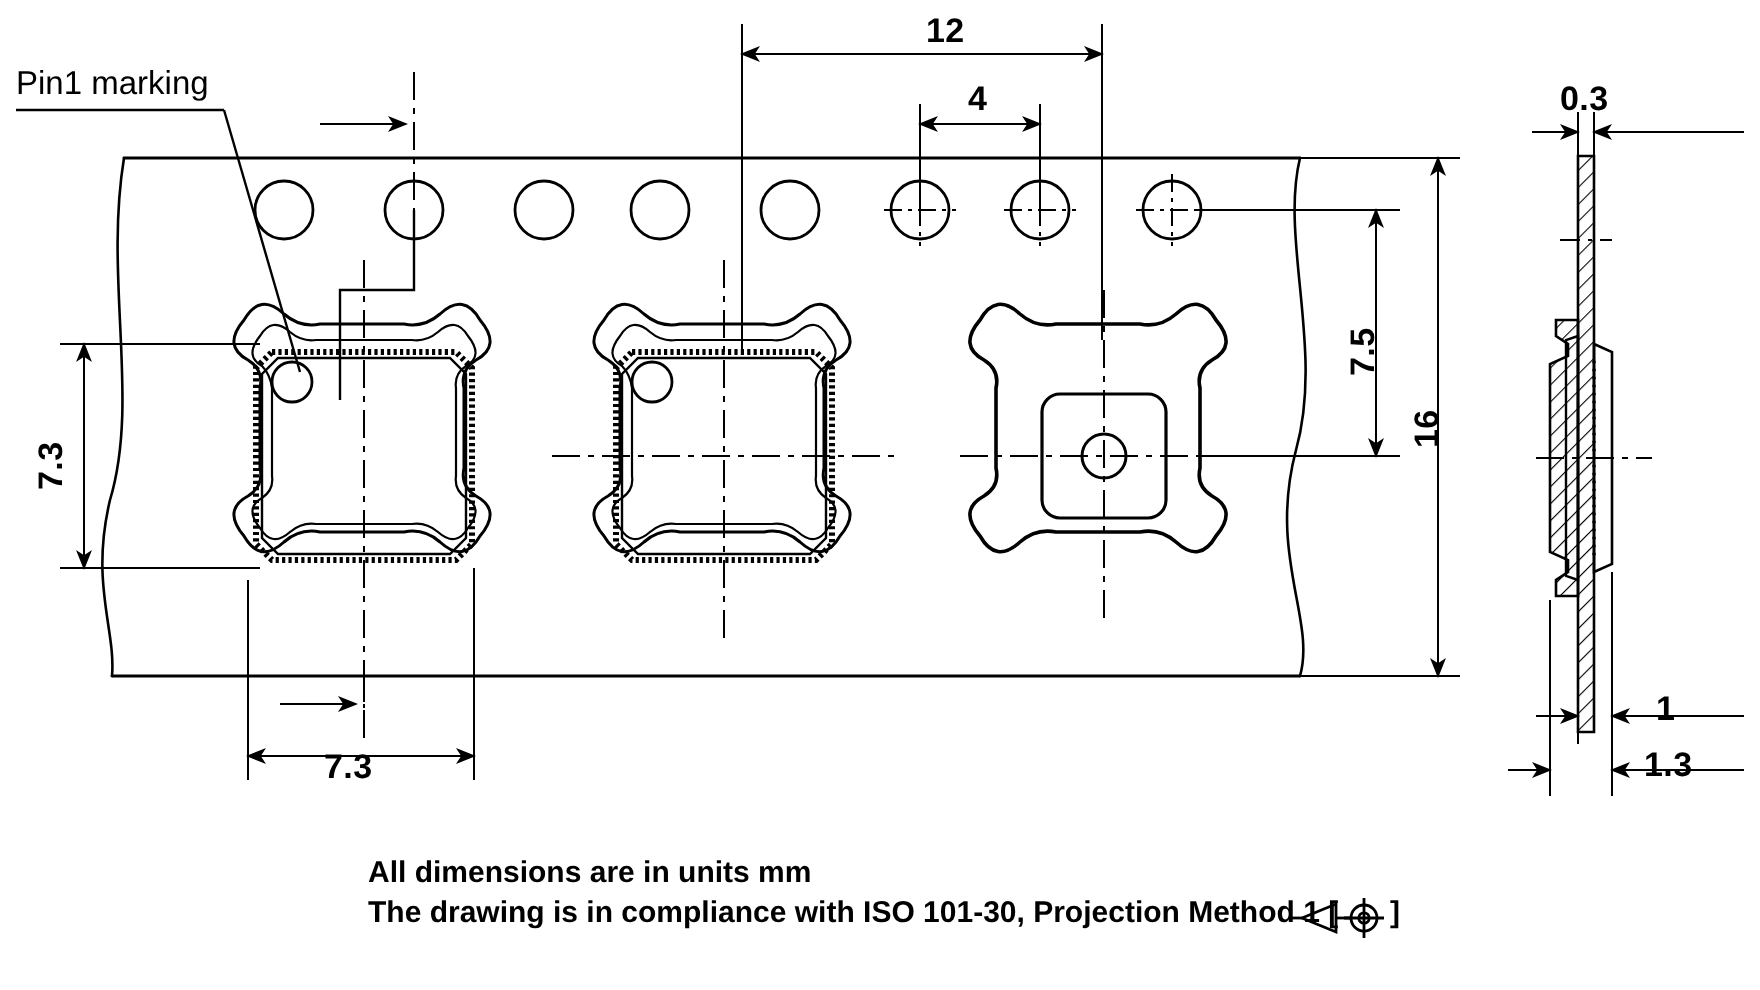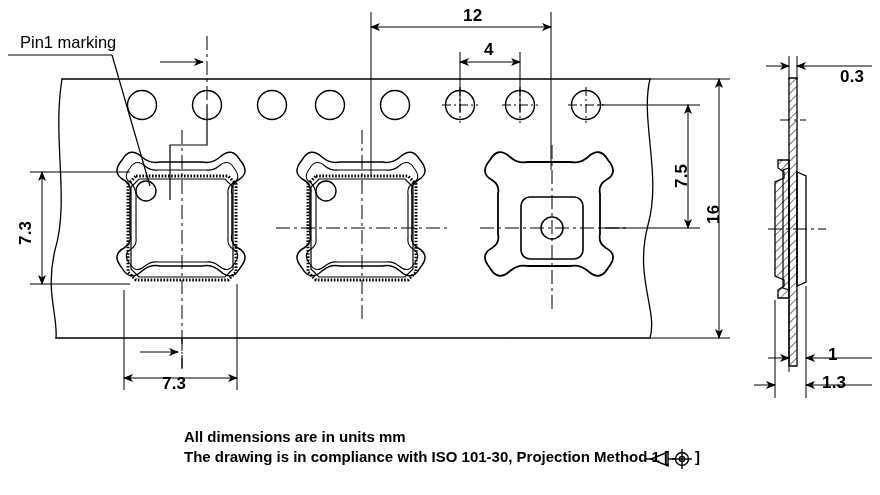--- a/index.html
+++ b/index.html
@@ -6,21 +6,21 @@
   body{
     font-family:"Liberation Sans", sans-serif;
     width:880px;height:495px;position:relative;overflow:hidden;
   }
   #stage{position:absolute;left:0;top:0;width:880px;height:495px;}
   #stage svg{position:absolute;left:0;top:0;}
   .txt{position:absolute;color:#000;font-weight:700;white-space:nowrap;}
   .dimtxt{font-size:17px;letter-spacing:0.2px;}
   .note{font-size:15px;font-weight:700;}
   .rot90{transform:rotate(-90deg);transform-origin:left top;}
-  .pin1{font-size:16.5px;font-weight:400;margin-left:12px;}
+  .pin1{font-size:16.5px;font-weight:400;}
 </style>
 </head>
 <body>
 
 <div id="stage">
 
   <svg width="880" height="495" viewBox="0 0 880 495">
     <defs>
       <marker id="arrEnd" markerWidth="10" markerHeight="8" refX="9" refY="4" orient="auto" markerUnits="userSpaceOnUse">
         <path d="M0,0 L10,4 L0,8 L2.6,4 z" fill="#000"></path>
@@ -220,21 +220,21 @@
   <div class="txt dimtxt" style="left:484px; top:40px;">4</div>
 
   <div class="txt dimtxt" style="left:162px; top:374px;">7.3</div>
 
   <div class="txt dimtxt rot90" style="left:16px; top:245px;">7.3</div>
 
   <div class="txt dimtxt rot90" style="left:672px; top:188px;">7.5</div>
 
   <div class="txt dimtxt rot90" style="left:704px; top:224px;">16</div>
 
-  <div class="txt dimtxt" style="left:840px; top:40px;margin-top:27px;">0.3</div>
+  <div class="txt dimtxt" style="left:780px; top:40px;">0.3</div>
 
   <div class="txt dimtxt" style="left:828px; top:345px;">1</div>
 
   <div class="txt dimtxt" style="left:822px; top:373px;text-align:center;">1.3</div>
 
   <div class="txt note" style="left:184px; top:428px;">All dimensions are in units mm</div>
 
   <div class="txt note" style="left:184px; top:448px;">The drawing is in compliance with ISO 101-30, Projection Method 1 [</div>
 
   <div class="txt note" style="left:695px; top:448px;">]</div>

